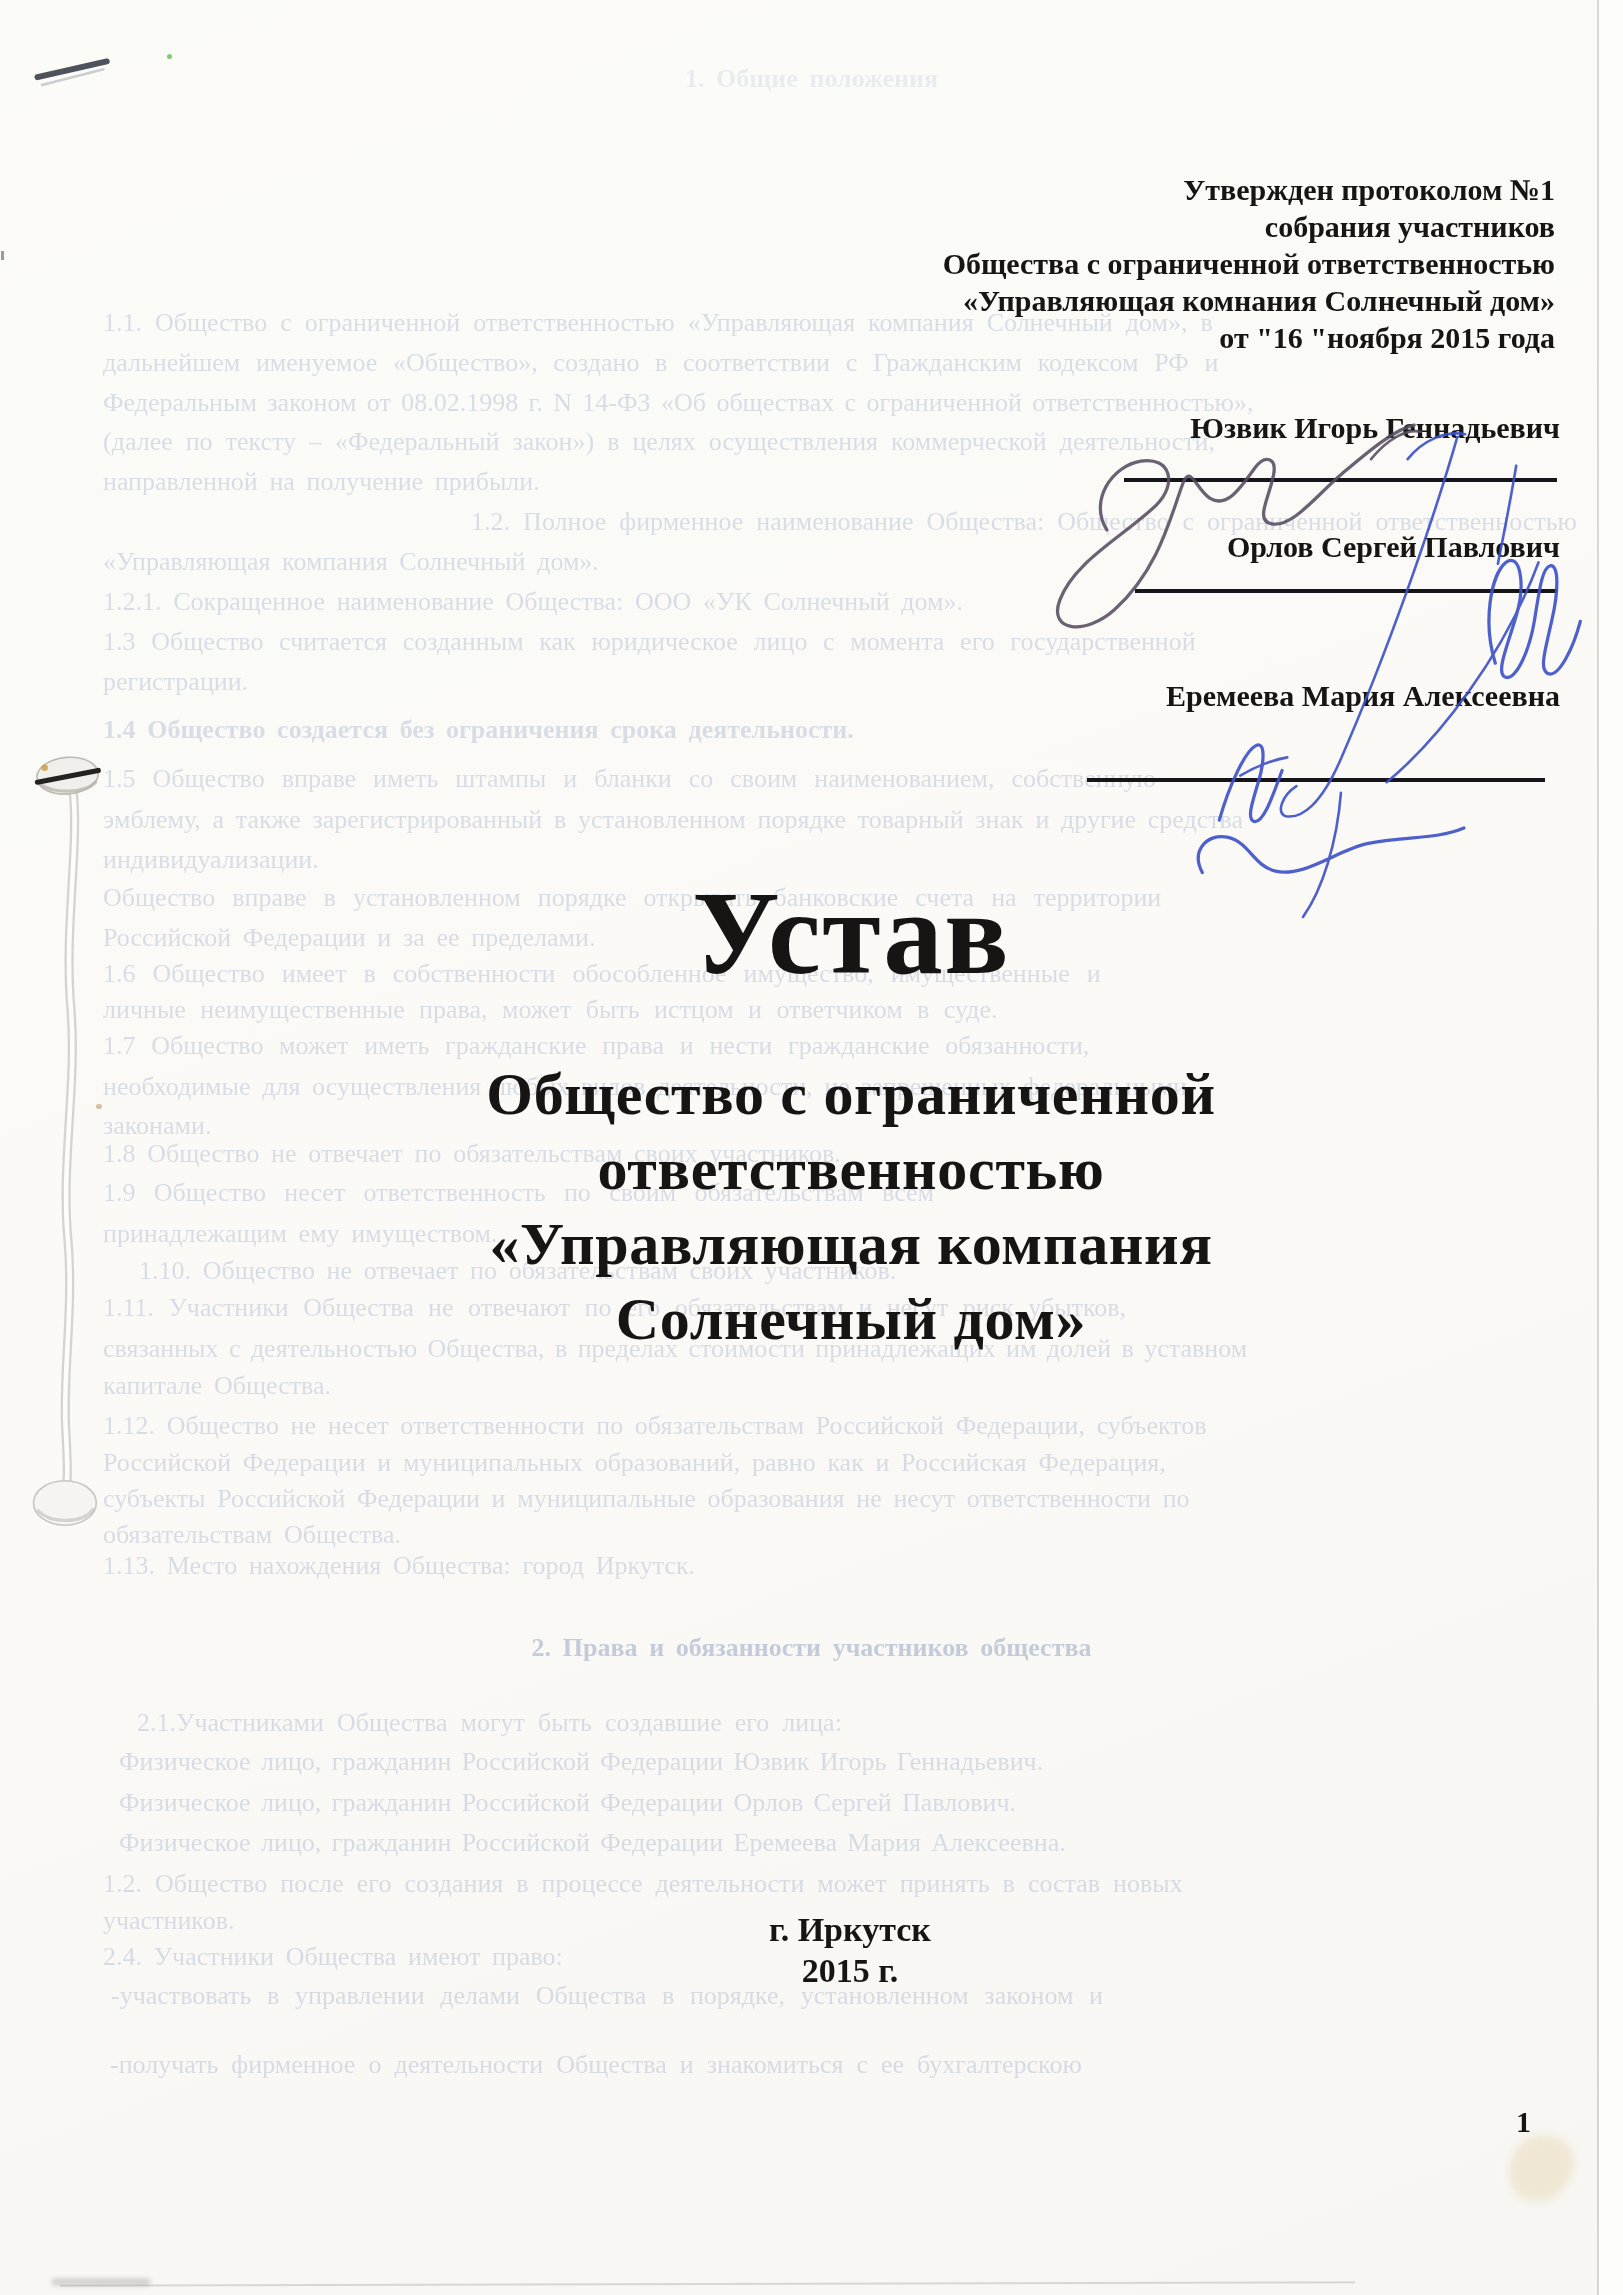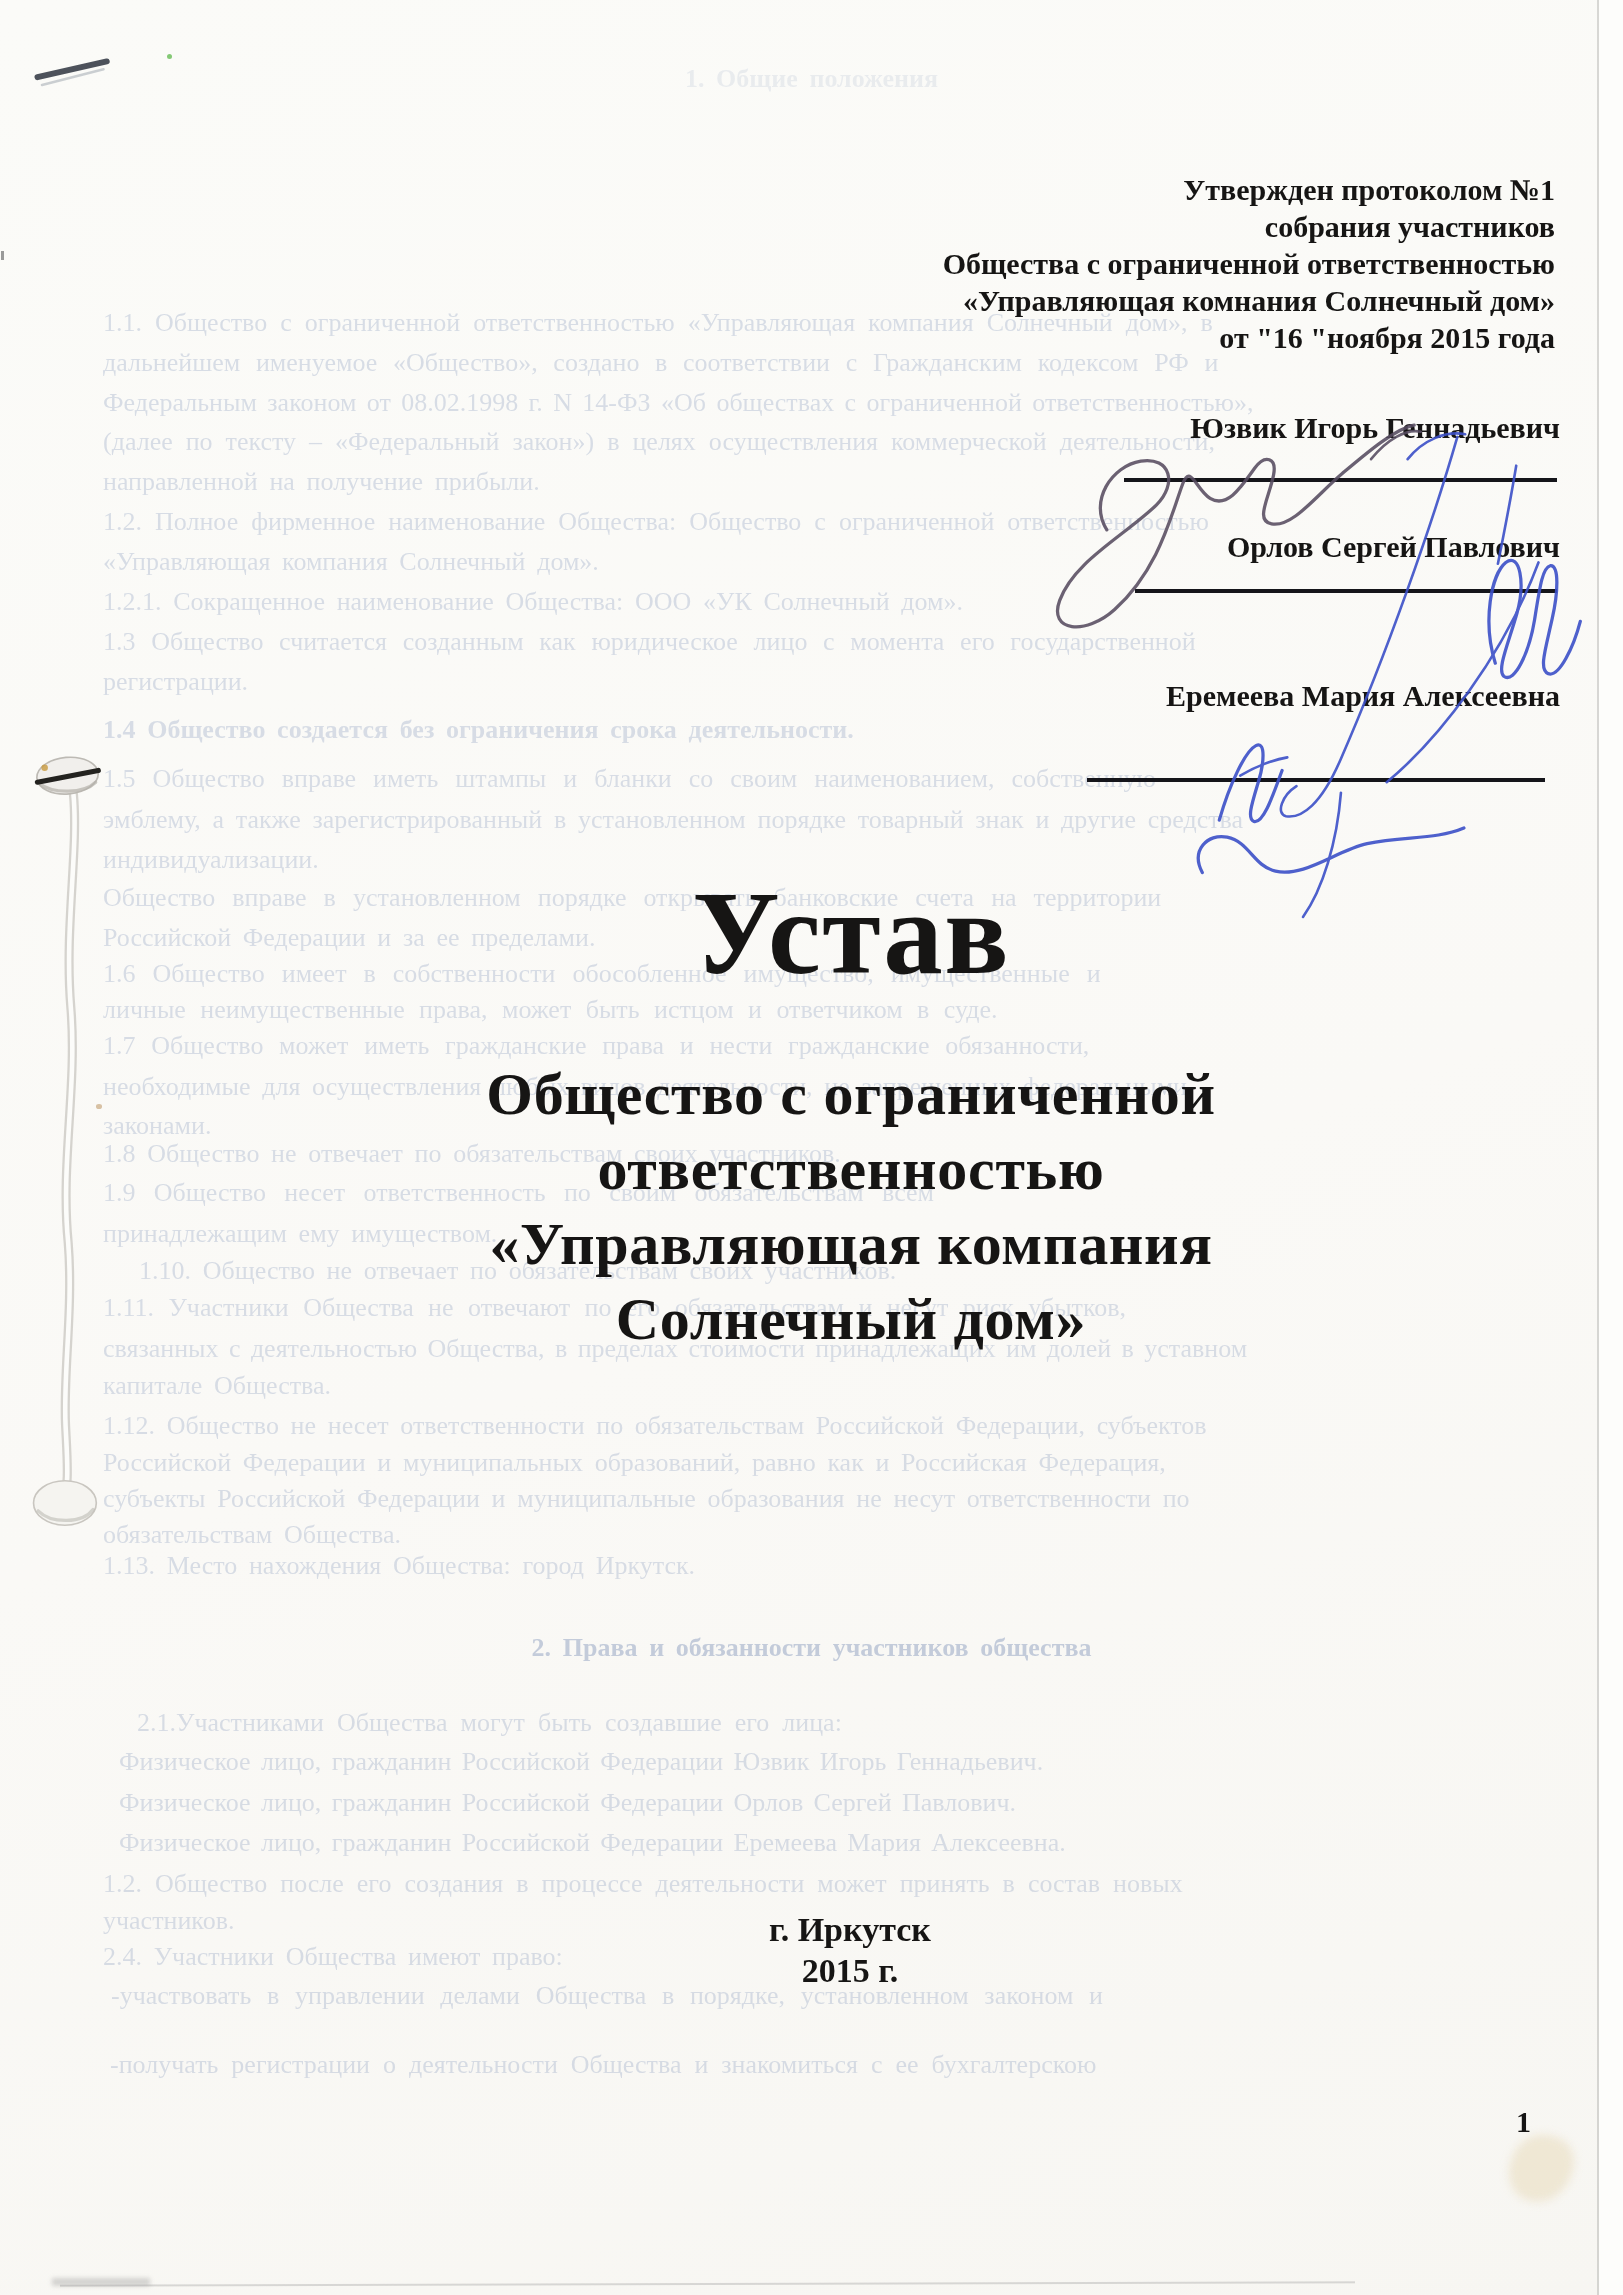--- a/index.html
+++ b/index.html
@@ -92,21 +92,21 @@
 
 <div class="page">
 
   <div id="ghost-layer">
       <div class="gl center bold" style="top: 65px; opacity: 0.16;">1. Общие положения</div>
       <div class="gl" style="top: 309px; word-spacing: 6.5px;">1.1.   Общество с ограниченной ответственностью «Управляющая компания Солнечный дом», в</div>
       <div class="gl" style="top: 349px; word-spacing: 9.2px;">дальнейшем именуемое «Общество», создано в соответствии с Гражданским кодексом РФ и</div>
       <div class="gl" style="top: 389px; word-spacing: 3.9px;">Федеральным законом от 08.02.1998 г. N 14-ФЗ «Об обществах с ограниченной ответственностью»,</div>
       <div class="gl" style="top: 428px; word-spacing: 6.5px;">(далее по тексту – «Федеральный закон») в целях осуществления коммерческой деятельности,</div>
       <div class="gl" style="top: 468px;">направленной на получение прибыли.</div>
-      <div class="gl" style="top: 508px; word-spacing: 6.5px;">1.2.   Полное фирменное наименование Общества: Общество с ограниченной ответственностью</div>
+      <div class="gl" style="top: 508px; word-spacing: 6.5px; text-align: right;">1.2.   Полное фирменное наименование Общества: Общество с ограниченной ответственностью</div>
       <div class="gl" style="top: 548px;">«Управляющая компания Солнечный дом».</div>
       <div class="gl" style="top: 588px;">1.2.1. Сокращенное наименование Общества: ООО «УК Солнечный дом».</div>
       <div class="gl" style="top: 628px; word-spacing: 9.2px;">1.3 Общество считается созданным как юридическое лицо с момента его государственной</div>
       <div class="gl" style="top: 668px;">регистрации.</div>
       <div class="gl" style="top: 716px; font-weight: bold;">1.4 Общество создается без ограничения срока деятельности.</div>
       <div class="gl" style="top: 765px; word-spacing: 10.5px;">1.5 Общество вправе иметь штампы и бланки со своим наименованием, собственную</div>
       <div class="gl" style="top: 806px; word-spacing: 5.2px;">эмблему, а также зарегистрированный в установленном порядке товарный знак и другие средства</div>
       <div class="gl" style="top: 846px;">индивидуализации.</div>
       <div class="gl" style="top: 884px; word-spacing: 10.5px;">Общество вправе в установленном порядке открывать банковские счета на территории</div>
       <div class="gl" style="top: 924px;">Российской Федерации и за ее пределами.</div>
@@ -129,21 +129,21 @@
       <div class="gl" style="top: 1552px;">1.13. Место нахождения Общества: город Иркутск.</div>
       <div class="gl center bold" style="top: 1634px; opacity: 0.5;">2. Права и обязанности участников общества</div>
       <div class="gl" style="top: 1709px; left: 137px; word-spacing: 6.5px;">2.1.Участниками Общества могут быть создавшие его лица:</div>
       <div class="gl" style="top: 1748px; left: 119px; word-spacing: 3.9px;">Физическое лицо, гражданин Российской Федерации Юзвик Игорь Геннадьевич.</div>
       <div class="gl" style="top: 1829px; left: 119px; word-spacing: 3.9px;">Физическое лицо, гражданин Российской Федерации Еремеева Мария Алексеевна.</div>
       <div class="gl" style="top: 1789px; left: 119px; word-spacing: 3.9px;">Физическое лицо, гражданин Российской Федерации Орлов Сергей Павлович.</div>
       <div class="gl" style="top: 1870px; word-spacing: 6.5px;">1.2. Общество после его создания в процессе деятельности может принять в состав новых</div>
       <div class="gl" style="top: 1907px;">участников.</div>
       <div class="gl" style="top: 1943px;">2.4. Участники Общества имеют право:</div>
       <div class="gl" style="top: 1982px; left: 111px; word-spacing: 9.2px;">-участвовать в управлении делами Общества в порядке, установленном законом и</div>
-      <div class="gl" style="top: 2051px; left: 110px; word-spacing: 6.5px;">-получать регистрации о деятельности Общества и знакомиться с ее бухгалтерскою</div>
+      <div class="gl" style="top: 2051px; left: 110px; word-spacing: 6.5px;">-получать фирменное о деятельности Общества и знакомиться с ее бухгалтерскою</div>
     </div>
 
   <div class="print approval">
     <div>Утвержден протоколом №1</div>
     <div>собрания участников</div>
     <div>Общества с ограниченной ответственностью</div>
     <div>«Управляющая комнания Солнечный дом»</div>
     <div>от "16 "ноября 2015 года</div>
   </div>
 

